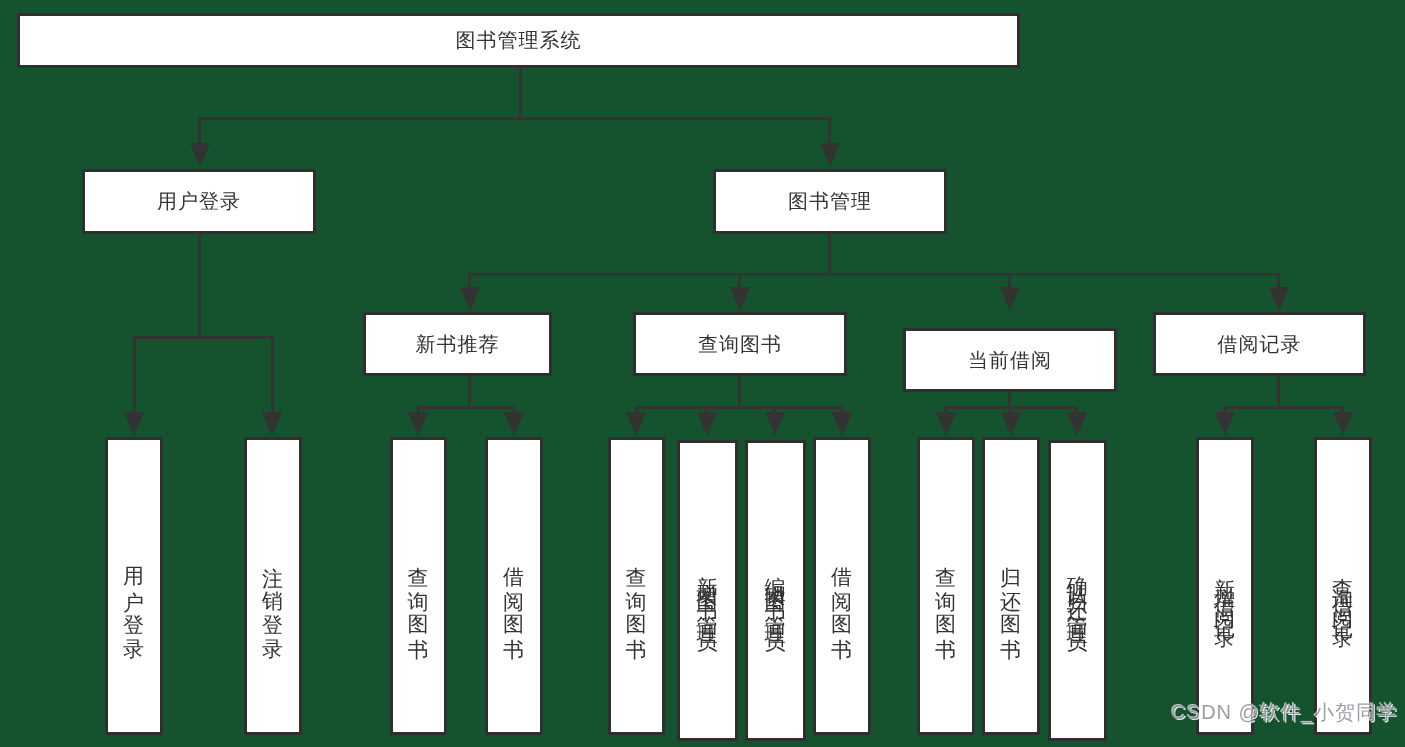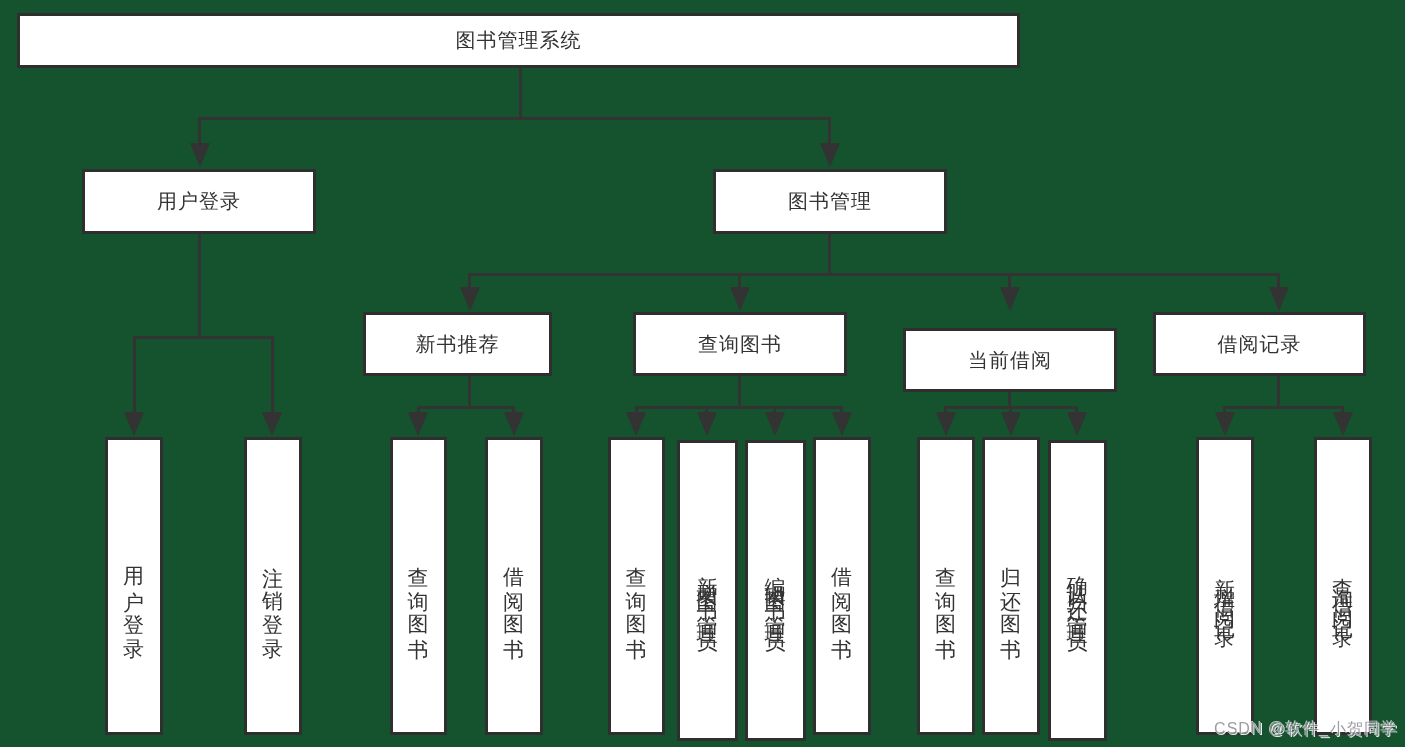--- a/index.html
+++ b/index.html
@@ -38,22 +38,22 @@
   .vl{position:absolute;width:3px;background:#333333;}
   .hl{position:absolute;height:3px;background:#333333;}
   .arrow{
     position:absolute;width:0;height:0;
     border-left:10px solid transparent;
     border-right:10px solid transparent;
     border-top:24px solid #333333;
   }
   .watermark{
     position:absolute;
-    right:7px;bottom:7px;
-    font-size:16px;
+    right:7px;bottom:21px;
+    font-size:20px;
     color:rgba(148,148,156,0.92);
     letter-spacing:1px;
     text-shadow:1px 1px 0 rgba(255,255,255,0.9), -1px -1px 0 rgba(255,255,255,0.7);
     white-space:nowrap;
   }
 </style>
 </head>
 <body>
 
 <div class="canvas">

